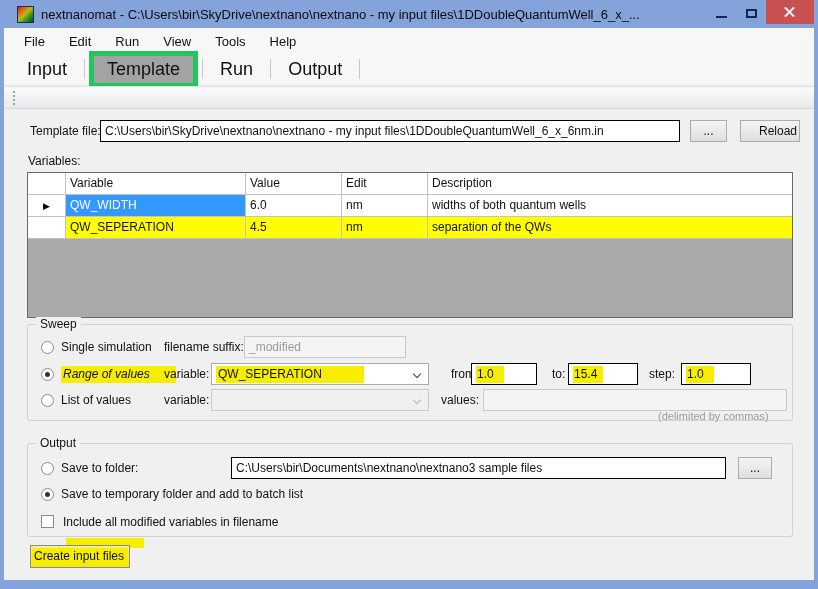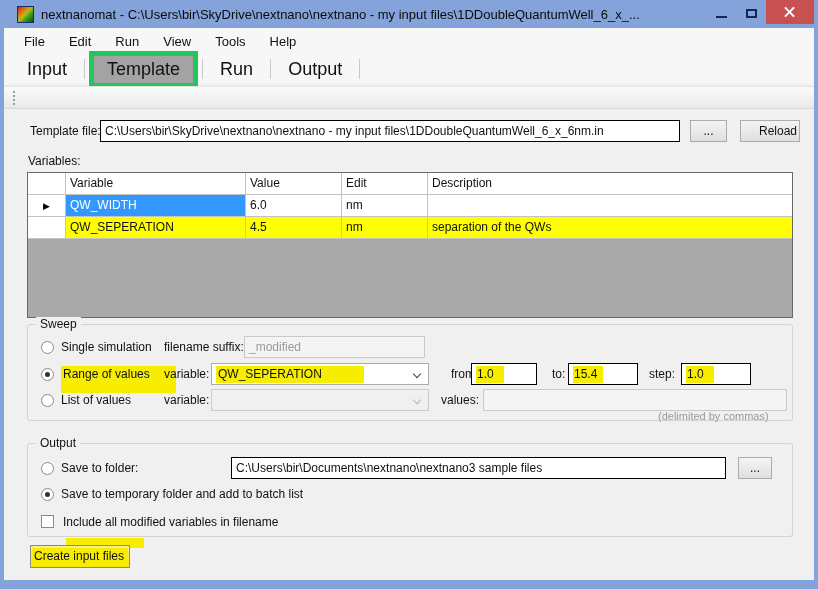--- a/index.html
+++ b/index.html
@@ -129,40 +129,41 @@
         <div class="tcell c3">Edit</div>
         <div class="tcell c4">Description</div>
       </div>
       <div class="trow">
         <div class="tcell c0">
             <span class="row-arrow">▶</span>
           </div>
         <div class="tcell c1 sel-cell">QW_WIDTH</div>
         <div class="tcell c2">6.0</div>
         <div class="tcell c3">nm</div>
+        <div class="tcell c4">widths of both quantum wells</div>
       </div>
       <div class="trow yrow">
         <div class="tcell c0"></div>
         <div class="tcell c1">QW_SEPERATION</div>
         <div class="tcell c2">4.5</div>
         <div class="tcell c3">nm</div>
         <div class="tcell c4">separation of the QWs</div>
       </div>
     </div>
 
     <div class="groupbox" style="left:23px;top:296px;width:766px;height:97px;">
       <span class="gb-label">Sweep</span>
 
       <div class="radio" style="left:13px;top:16px;"></div>
       <div class="lbl" style="left:33px;top:15px;">Single simulation</div>
       <div class="lbl" style="left:136px;top:15px;">filename suffix:</div>
-      <div class="textbox disabled" style="left:216px;top:11px;width:181px;">_modified</div>
+      <div class="textbox disabled" style="left:216px;top:11px;width:162px;">_modified</div>
 
       <div class="radio checked" style="left:13px;top:43px;"></div>
-      <div class="lbl" style="left:33px;top:42px;"><span class="hl" style="padding:1px 26px 12px 2px;">Range of values</span></div>
+      <div class="lbl" style="left:33px;top:42px;"><span class="hl" style="padding:1px 26px 2px 2px;font-style:italic;">Range of values</span></div>
       <div class="lbl" style="left:136px;top:42px;">variable:</div>
       <div class="combo" style="left:183px;top:38px;width:218px;">
         <span class="hl" style="padding:1px 42px 2px 2px;">QW_SEPERATION</span>
         <span class="chev"></span>
       </div>
       <div class="lbl" style="left:423px;top:42px;">from:</div>
       <div class="textbox" style="left:443px;top:38px;width:66px;"><span class="hl" style="padding:1px 10px 2px 1px;">1.0</span></div>
       <div class="lbl" style="left:524px;top:42px;">to:</div>
       <div class="textbox" style="left:540px;top:38px;width:70px;"><span class="hl" style="padding:1px 6px 2px 1px;">15.4</span></div>
       <div class="lbl" style="left:621px;top:42px;">step:</div>

